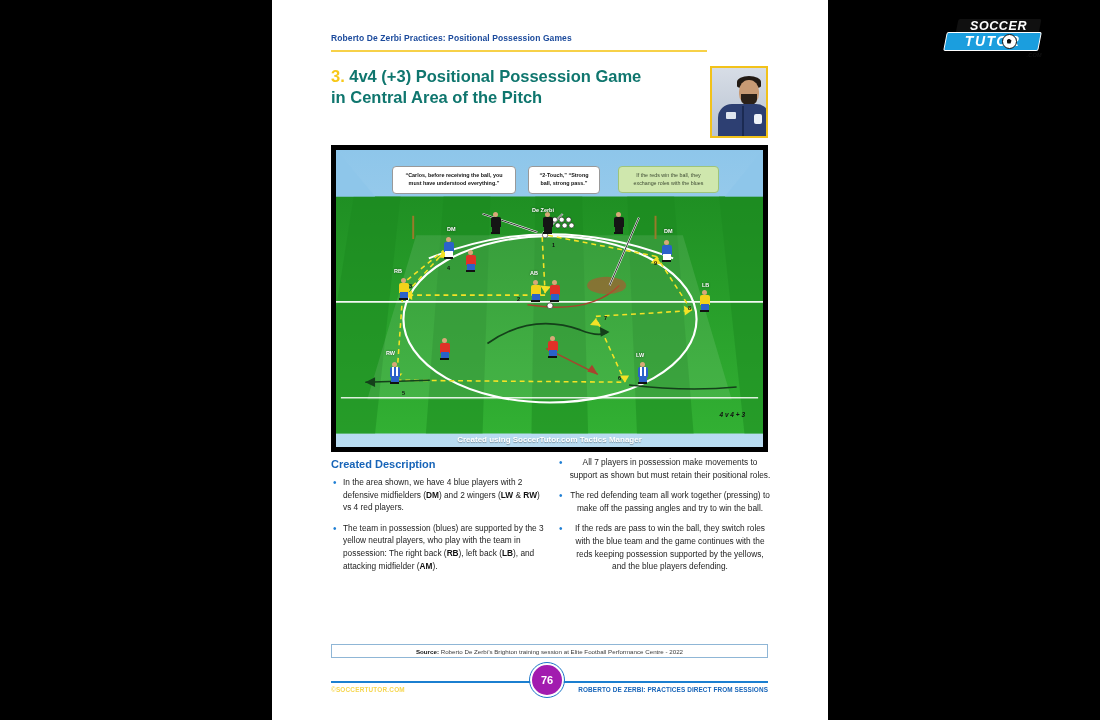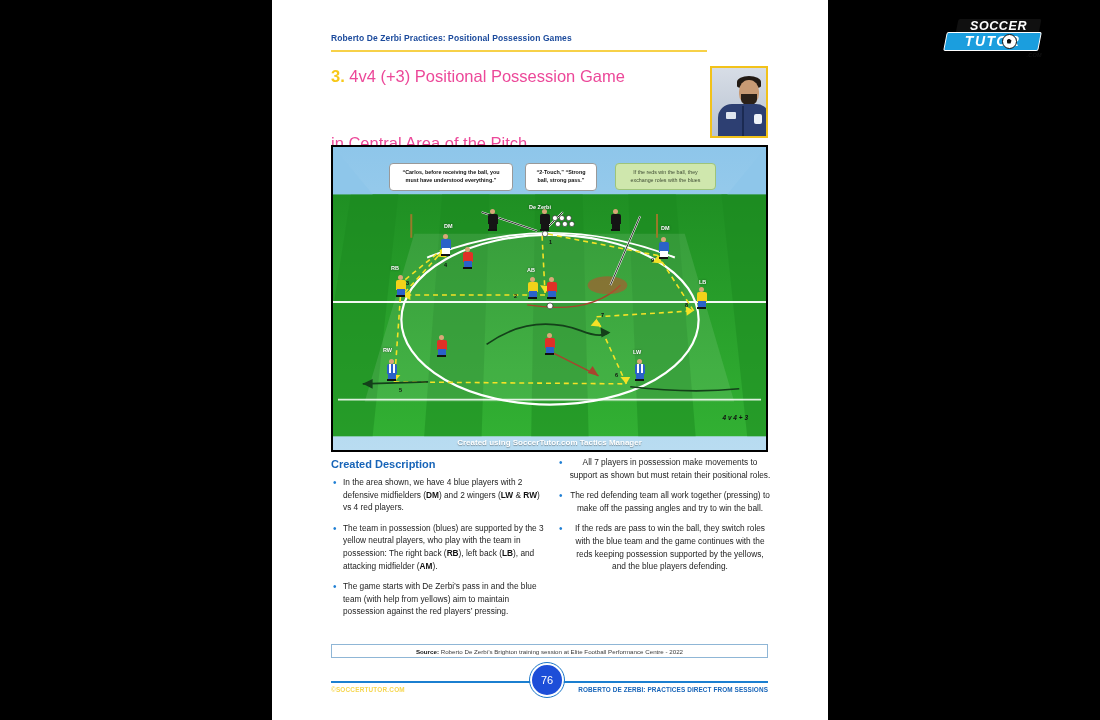--- a/index.html
+++ b/index.html
@@ -83,23 +83,22 @@
   }
 
   
   .title-wrap {
     position: absolute; left: 59px; top: 66px; width: 370px;
   }
   .title-num {
     color: #f7c818; font-weight: bold; font-size: 16.5px;
   }
   .title-txt {
-    color: #ec4899; font-weight: normal; font-size: 16.5px;
+    color: #0f766e; font-weight: bold; font-size: 16.5px;
     line-height: 1.28;
-    margin-top: 46px;
   }
   .coach-photo {
     position: absolute; left: 438px; top: 66px;
     width: 58px; height: 72px;
     border: 2px solid #f2c21a; background: #2c3f63;
     overflow: hidden;
   }
   .cp-sky { position:absolute; inset:0; background: linear-gradient(#d7dde6, #b9c3d2); }
   .cp-head {
     position: absolute; left: 27px; top: 12px; width: 20px; height: 24px;
@@ -118,21 +117,21 @@
     background: #2d3f72; border-radius: 14px 14px 0 0;
   }
   .cp-zip { position:absolute; left:30px; top:38px; width:2px; height:34px; background:#1b2a52; }
   .cp-badge { position:absolute; left:42px; top:46px; width:8px; height:10px; background:#eef2f8; border-radius:2px; }
   .cp-logo { position:absolute; left:14px; top:44px; width:10px; height:7px; background:#dfe5ef; border-radius:1px; }
 
   
   #pitchbox {
     position: absolute; left: 59px; top: 145px;
     width: 437px; height: 307px;
-    border: 2px solid #000000;
+    border: 5px solid #000000;
     background: #2da62d;
     overflow: hidden;
   }
   #pitch-svg { position:absolute; inset:0; width:100%; height:100%; display:block; }
 
   .bubble {
     position: absolute;
     background: #ffffff;
     border: 1px solid #999;
     border-radius: 4px;
@@ -209,23 +208,23 @@
   .srcbar b { color: #111; }
 
   
   .foot-rule {
     position: absolute; left: 59px; top: 681px; width: 437px; height: 1.5px;
     background: #1b7fd0;
   }
   .pagecircle {
     position: absolute; left: 258px; top: 663px;
     width: 34px; height: 34px; border-radius: 50%;
-    background: #1d4ed8; border: 2px solid #fff;
+    background: #a21caf; border: 2px solid #fff;
     outline: 1.5px solid #1e78c8;
-    color: #fff; font-weight: normal; font-size: 11px;
+    color: #fff; font-weight: bold; font-size: 11px;
     display: flex; align-items: center; justify-content: center;
     z-index: 5;
   }
   .foot-left {
     position: absolute; left: 59px; top: 686px;
     font-size: 6.4px; font-weight: bold; color: #f6d64e; letter-spacing: .2px;
   }
   .foot-right {
     position: absolute; right: 60px; top: 686px;
     font-size: 6.4px; font-weight: bold; color: #1764b8; letter-spacing: .1px;
@@ -484,21 +483,20 @@
 
       <div class="pitch-tag">4 v 4 + 3</div>
       <div class="pitch-caption">Created using SoccerTutor.com Tactics Manager</div>
     </div>
 
     <div class="sec-title">Created Description</div>
 
     <div class="col colL">
       <div class="bullet">In the area shown, we have 4 blue players with 2 defensive midfielders (<b>DM</b>) and 2 wingers (<b>LW</b> &amp; <b>RW</b>) vs 4 red players.</div>
       <div class="bullet">The team in possession (blues) are supported by the 3 yellow neutral players, who play with the team in possession: The right back (<b>RB</b>), left back (<b>LB</b>), and attacking midfielder (<b>AM</b>).</div>
-      <div class="bullet">The game starts with De Zerbi’s pass in and the blue team (with help from yellows) aim to maintain possession against the red players’ pressing.</div>
     </div>
 
     <div class="col colR">
       <div class="bullet">All 7 players in possession make movements to support as shown but must retain their positional roles.</div>
       <div class="bullet">The red defending team all work together (pressing) to make off the passing angles and try to win the ball.</div>
       <div class="bullet">If the reds are pass to win the ball, they switch roles with the blue team and the game continues with the reds keeping possession supported by the yellows, and the blue players defending.</div>
     </div>
 
     <div class="srcbar">
       <span><b>Source:</b>&nbsp;<span>Roberto De Zerbi’s Brighton training session at Elite Football Performance Centre - 2022</span></span>

